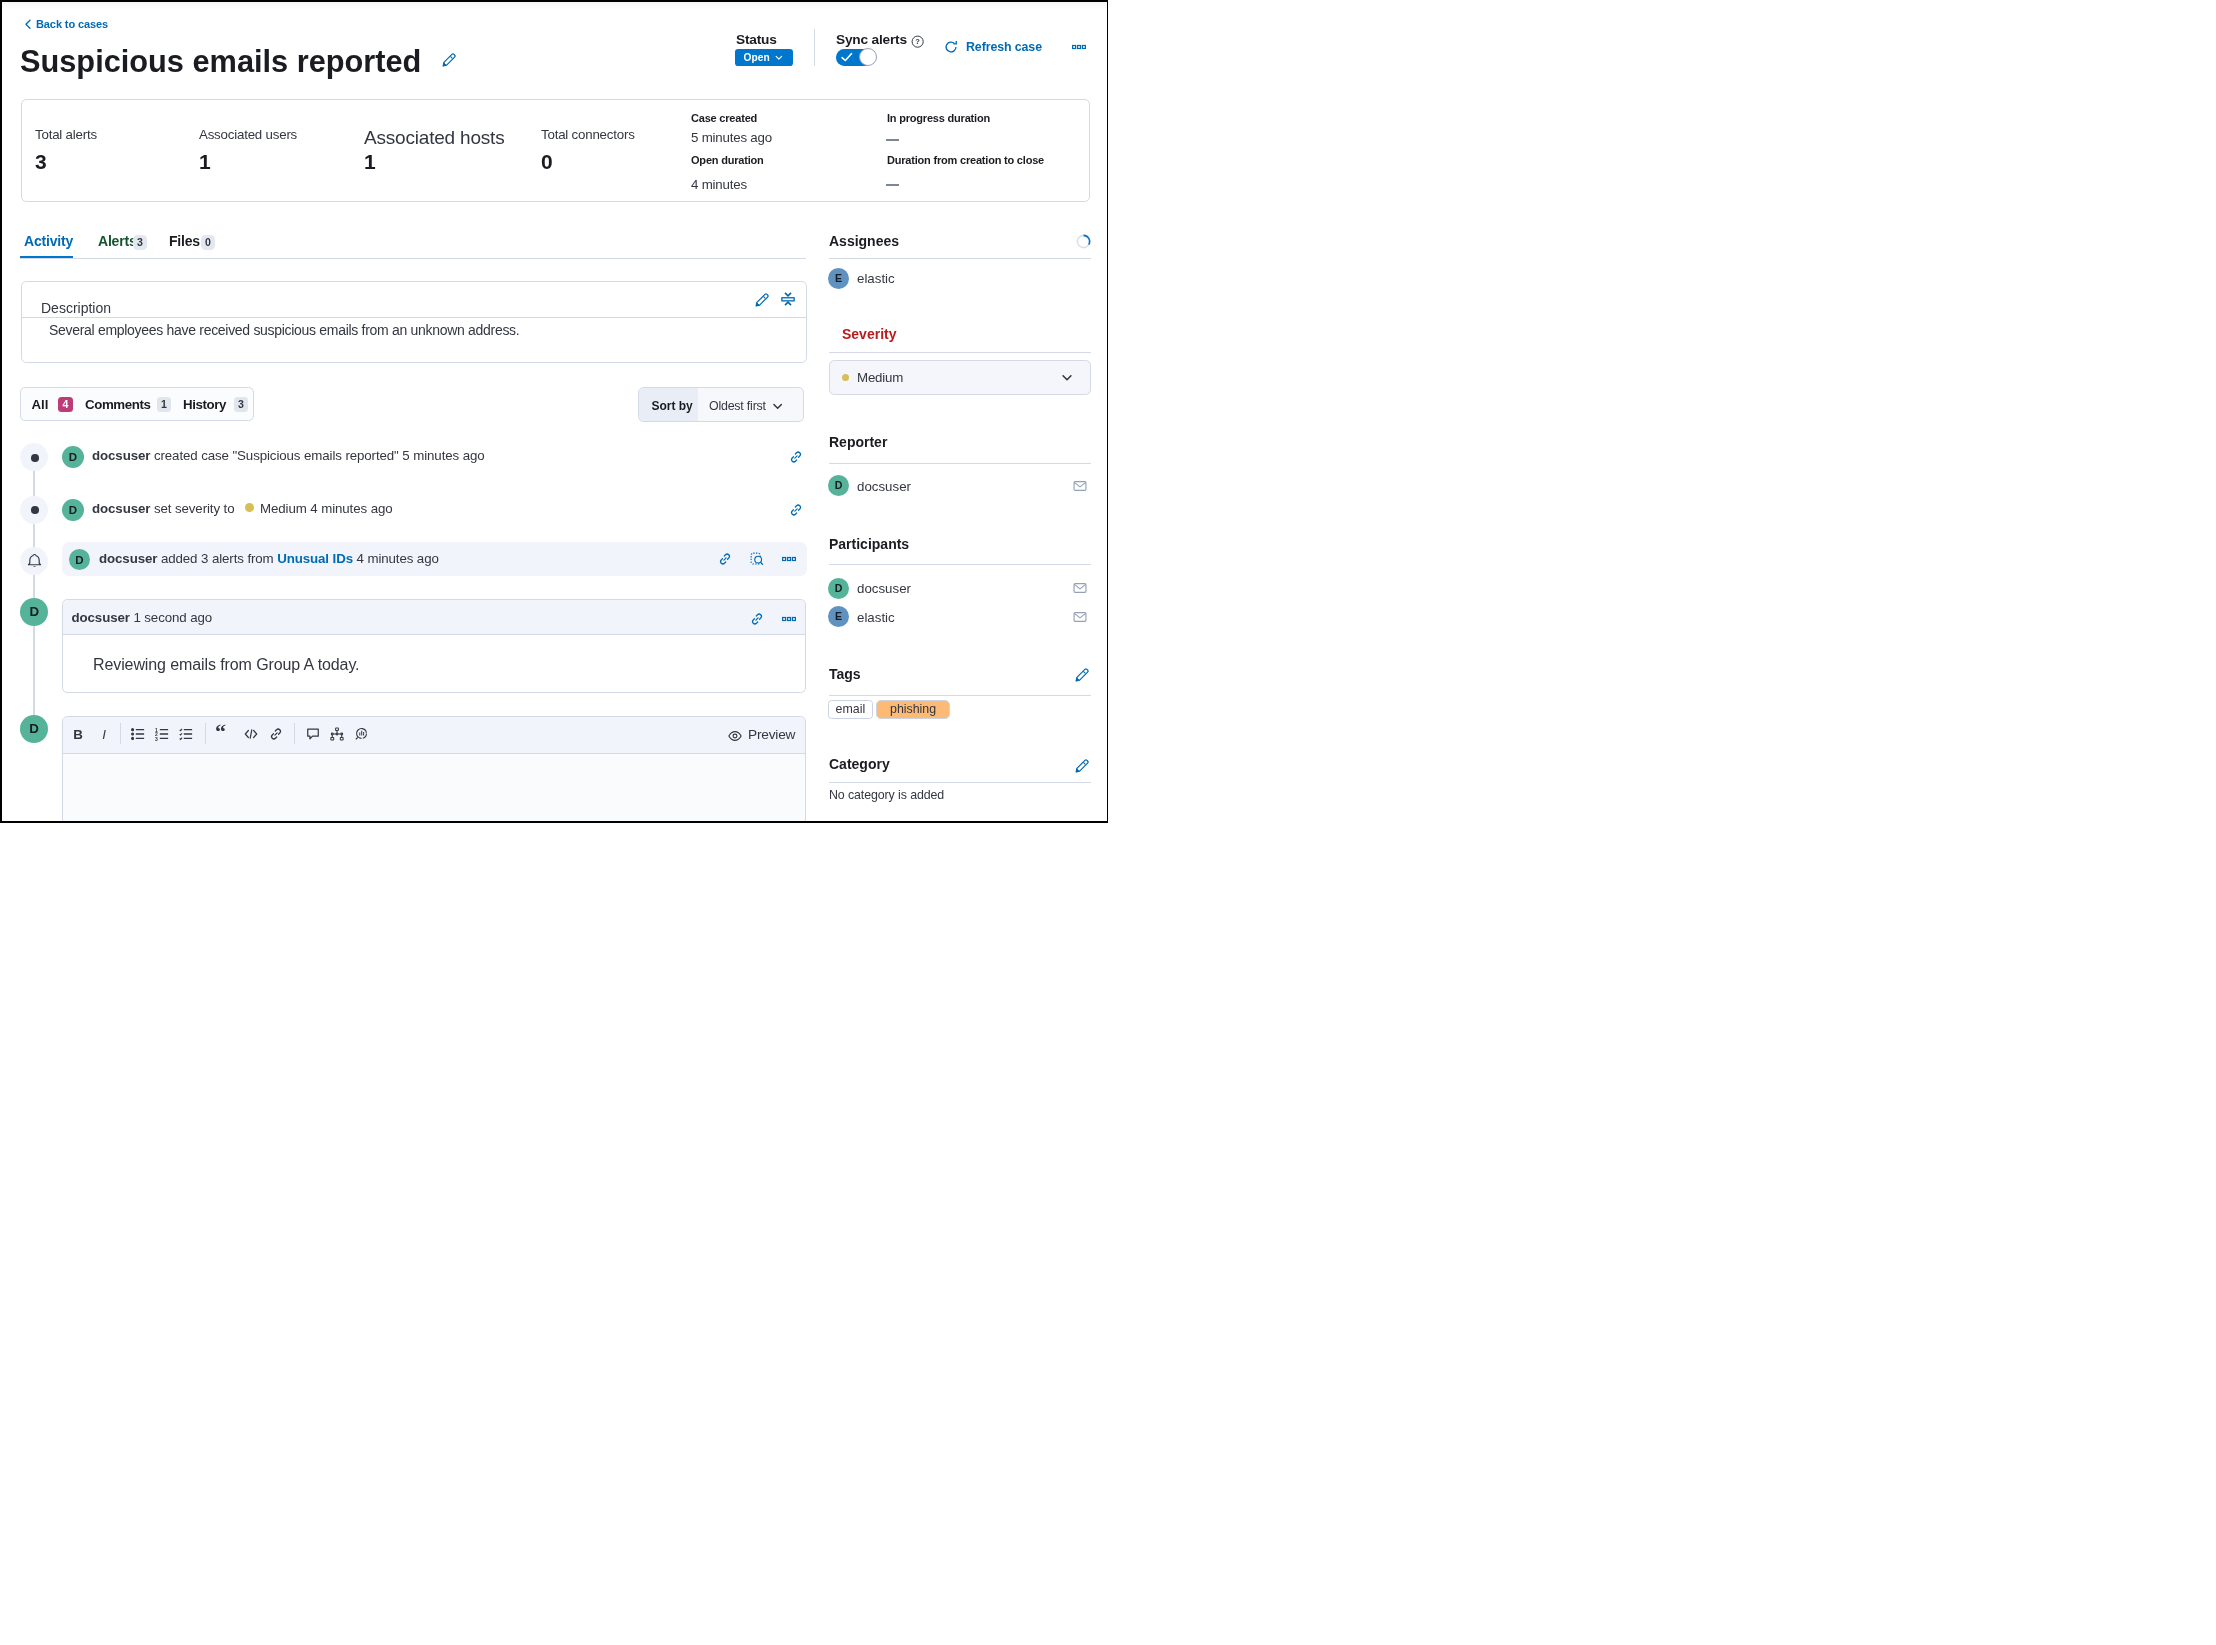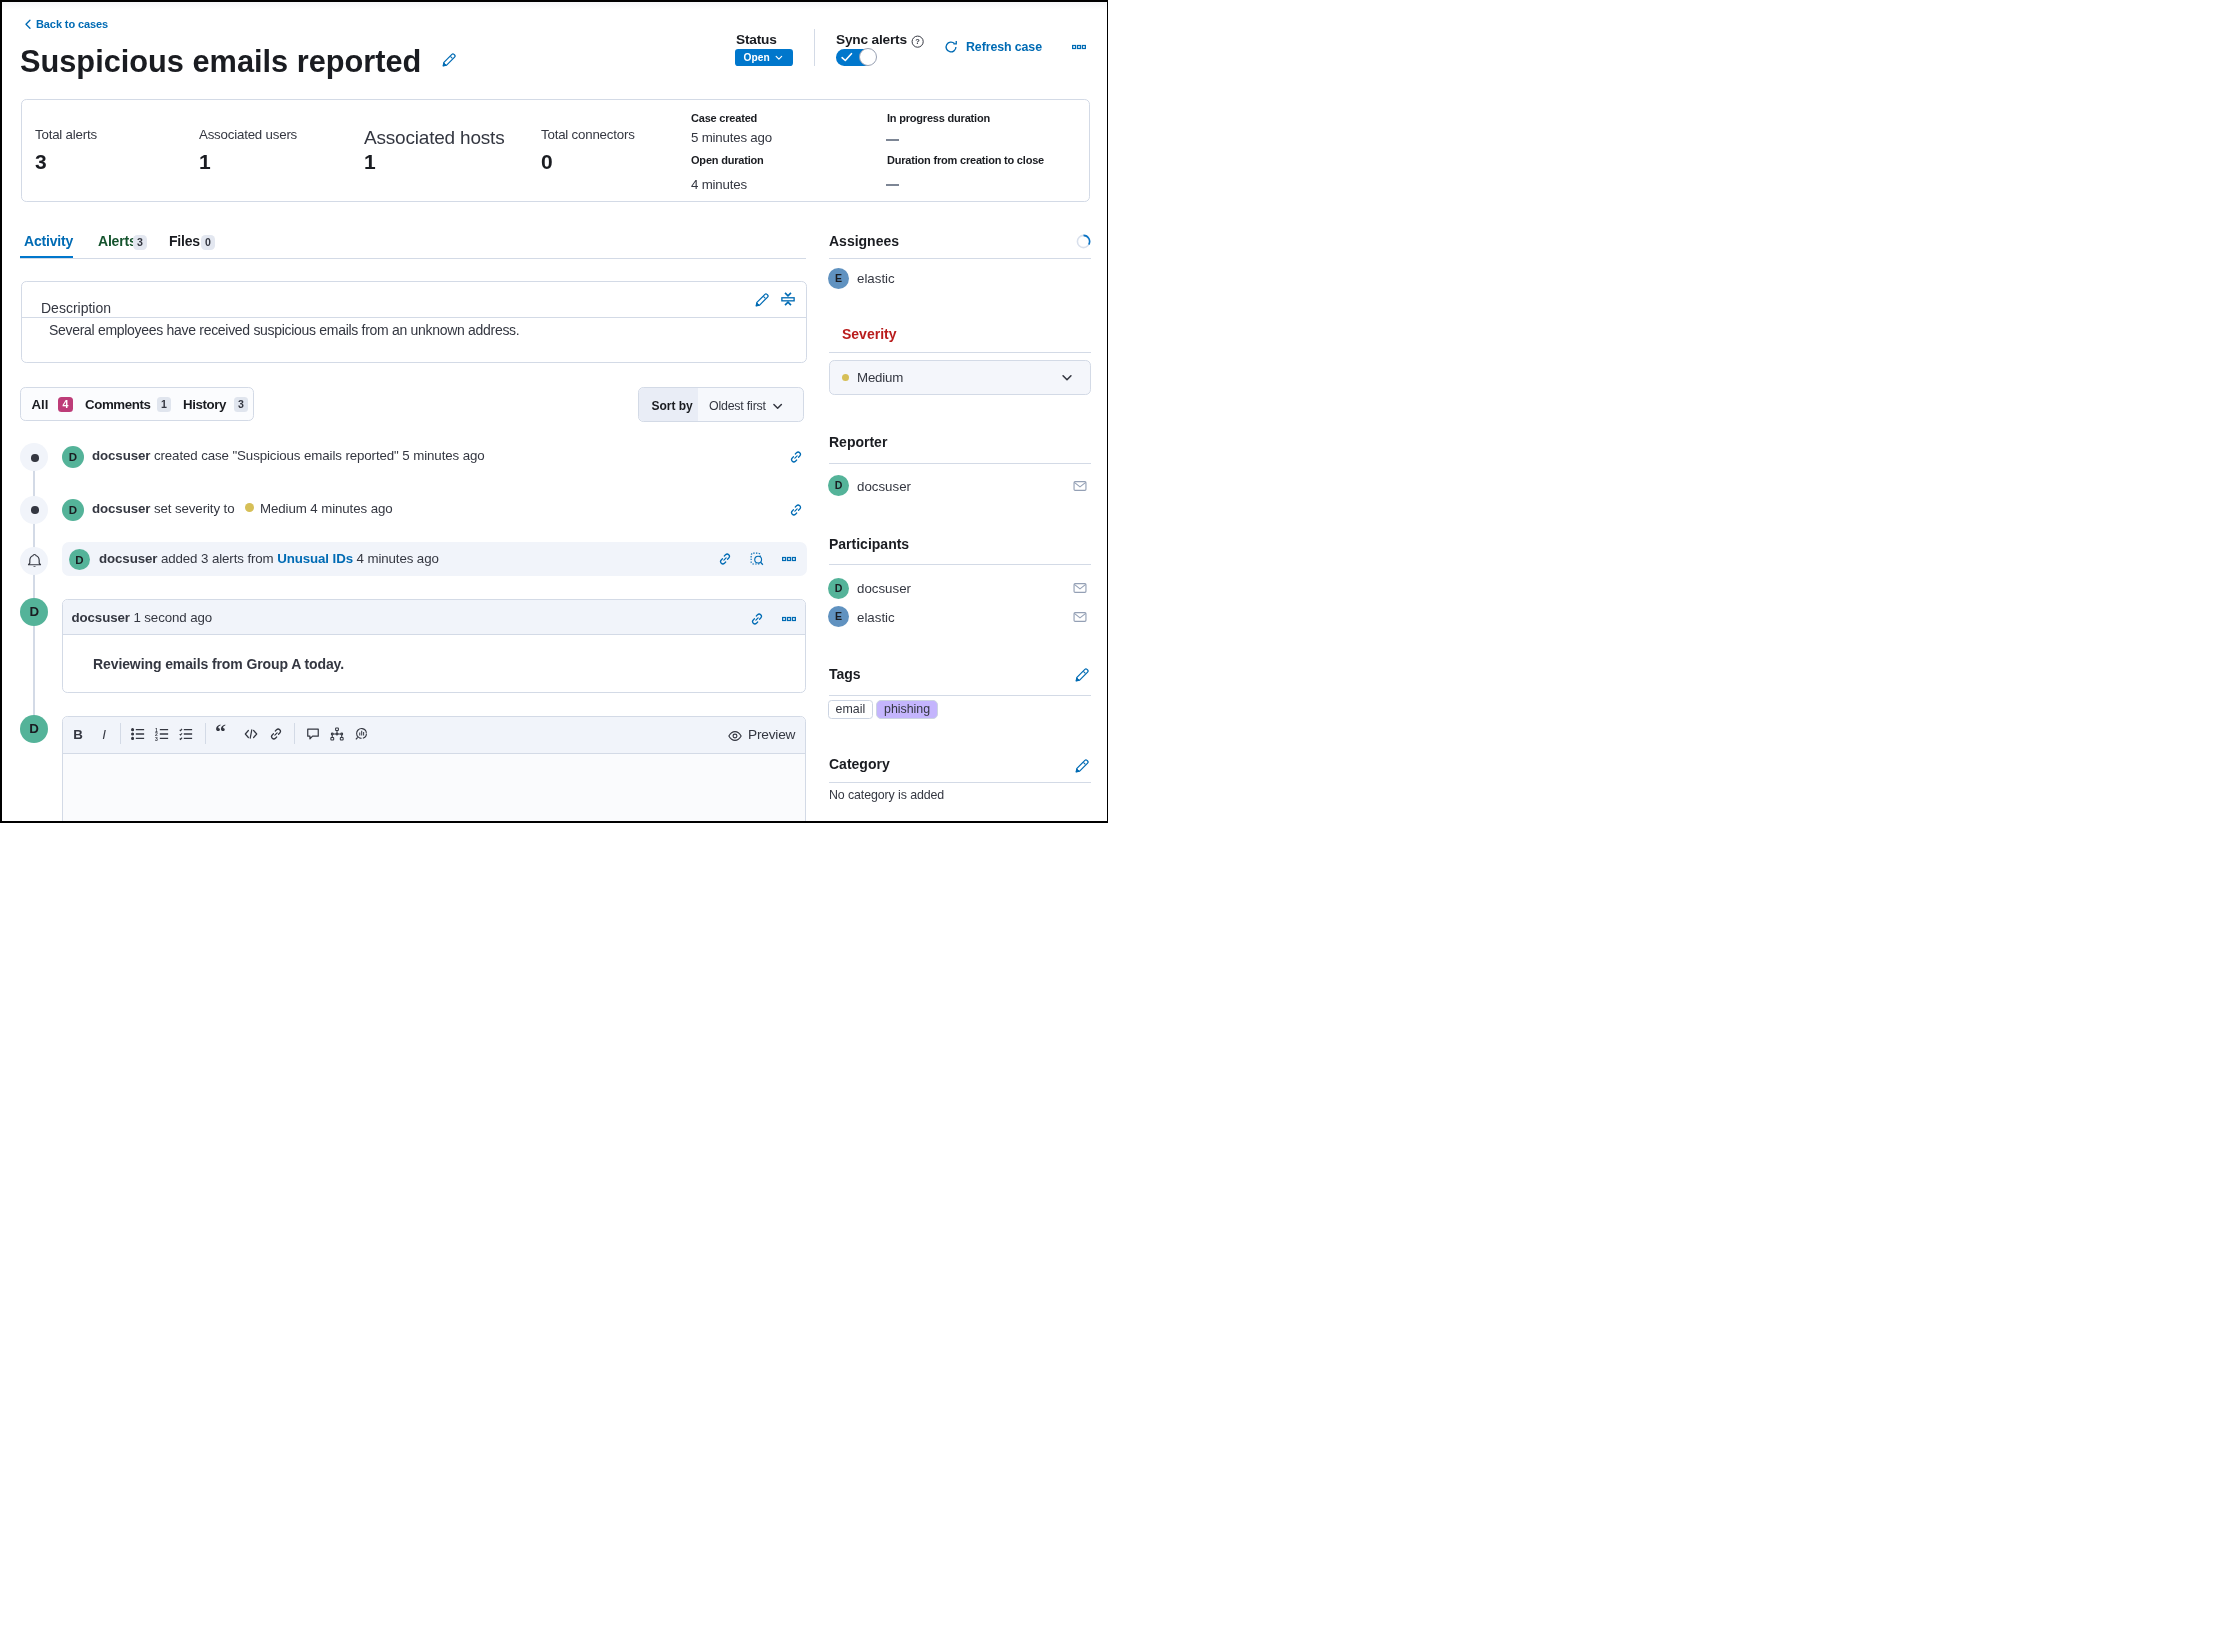--- a/index.html
+++ b/index.html
@@ -228,21 +228,21 @@
     </div>
   <div class="abs" style="left:719px;top:11.5px;">
       <svg width="14" height="14" viewBox="0 0 16 16">
         <g fill="none" stroke="#006bb4" stroke-width="1.4">
           <rect x="0.7" y="6.3" width="3.4" height="3.4"></rect>
           <rect x="6.3" y="6.3" width="3.4" height="3.4"></rect>
           <rect x="11.9" y="6.3" width="3.4" height="3.4"></rect>
         </g>
       </svg>
     </div>
-  <div class="abs" style="left:30px;top:56px;font-size:14px;letter-spacing:-0.1px;font-weight:bold;">Reviewing emails from Group A today.</div>
+  <div class="abs" style="left:30px;top:56px;font-size:16px;letter-spacing:-0.1px;">Reviewing emails from Group A today.</div>
 </div>
 
 <div class="abs" style="left:20px;top:715px;width:28px;height:28px;border-radius:50%;background:#54b399;color:#1a1c21;font-size:13.3px;font-weight:700;text-align:center;line-height:28px;">D</div>
 <div class="abs" style="left:62px;top:716px;width:744px;height:106px;border:0.9px solid #d3dae6;border-radius:5.3px 5.3px 0 0;background:#fff;overflow:hidden;">
   <div class="abs" style="left:0;top:37px;width:100%;height:68px;background:#fafbfd;"></div>
   <div class="abs" style="left:0;top:0;width:100%;height:37px;background:#f1f4fa;border-bottom:0.9px solid #d3dae6;"></div>
   <div class="abs" style="left:4.1px;top:6.2px;width:22px;height:23px;text-align:center;font-size:13.3px;font-weight:700;color:#343741;line-height:23px;">B</div>
   <div class="abs" style="left:30px;top:6.2px;width:22px;height:23px;text-align:center;font-size:13.3px;font-style:italic;font-weight:500;color:#343741;line-height:23px;">I</div>
   <div class="abs" style="left:57px;top:6.2px;width:0.9px;height:20.4px;background:#d3dae6;"></div>
   <svg class="abs" style="left:68px;top:9.8px;" width="14" height="14" viewBox="0 0 16 16">
@@ -373,21 +373,21 @@
 <div class="abs" style="left:829px;top:666px;font-size:14px;font-weight:700;color:#1a1c21;">Tags</div>
 <div class="abs" style="left:1075px;top:668px;">
     <svg width="14" height="14" viewBox="0 0 16 16">
       <path d="M11.3 1.6 a1.7 1.7 0 0 1 2.4 0 l0.7 0.7 a1.7 1.7 0 0 1 0 2.4 L5.3 13.8 1.4 14.6 2.2 10.7 Z" fill="none" stroke="#006bb4" stroke-width="1.4" stroke-linejoin="round"></path>
       <path d="M9.6 3.8 l2.3 2.3" fill="none" stroke="#006bb4" stroke-width="1.2"></path>
       <path d="M2.1 11.2 L1.4 14.6 4.8 13.9 Z" fill="#006bb4" stroke="#006bb4" stroke-width="1" stroke-linejoin="round"></path>
     </svg>
   </div>
 <div class="abs" style="left:829px;top:695px;width:262px;height:0.9px;background:#d3dae6;"></div>
 <div class="abs" style="left:828px;top:700px;height:18.6px;border:0.9px solid #ccd4e2;border-radius:3.5px;background:#fff;font-size:12.4px;font-weight:500;color:#343741;line-height:17px;padding:0 6.6px;">email</div>
-<div class="abs" style="left:876px;top:700px;height:18.6px;border:0.9px solid #ccd4e2;border-radius:5px;background:#c4b5fd;font-size:12.4px;font-weight:500;color:#343741;line-height:17px;padding:0 7px;">phishing</div>
+<div class="abs" style="left:876px;top:700px;height:18.6px;border:0.9px solid #ccd4e2;border-radius:5px;background:#fdba74;font-size:12.4px;font-weight:500;color:#343741;line-height:17px;padding:0 13px;">phishing</div>
 
 <div class="abs" style="left:829px;top:756px;font-size:14px;font-weight:700;color:#1a1c21;">Category</div>
 <div class="abs" style="left:1075px;top:759px;">
     <svg width="14" height="14" viewBox="0 0 16 16">
       <path d="M11.3 1.6 a1.7 1.7 0 0 1 2.4 0 l0.7 0.7 a1.7 1.7 0 0 1 0 2.4 L5.3 13.8 1.4 14.6 2.2 10.7 Z" fill="none" stroke="#006bb4" stroke-width="1.4" stroke-linejoin="round"></path>
       <path d="M9.6 3.8 l2.3 2.3" fill="none" stroke="#006bb4" stroke-width="1.2"></path>
       <path d="M2.1 11.2 L1.4 14.6 4.8 13.9 Z" fill="#006bb4" stroke="#006bb4" stroke-width="1" stroke-linejoin="round"></path>
     </svg>
   </div>
 <div class="abs" style="left:829px;top:782px;width:262px;height:0.9px;background:#d3dae6;"></div>

